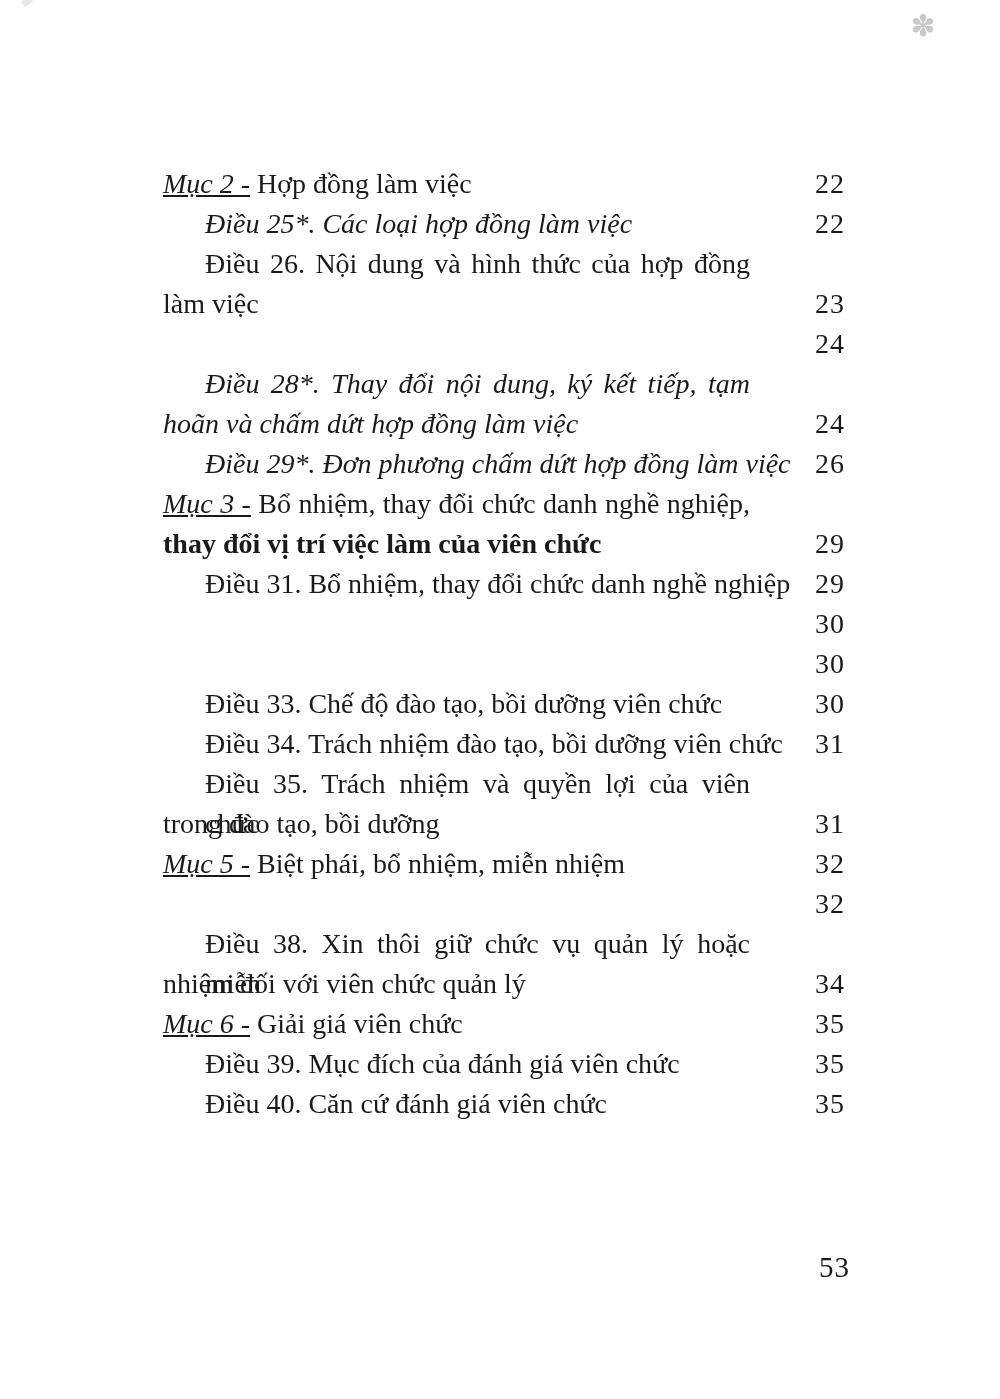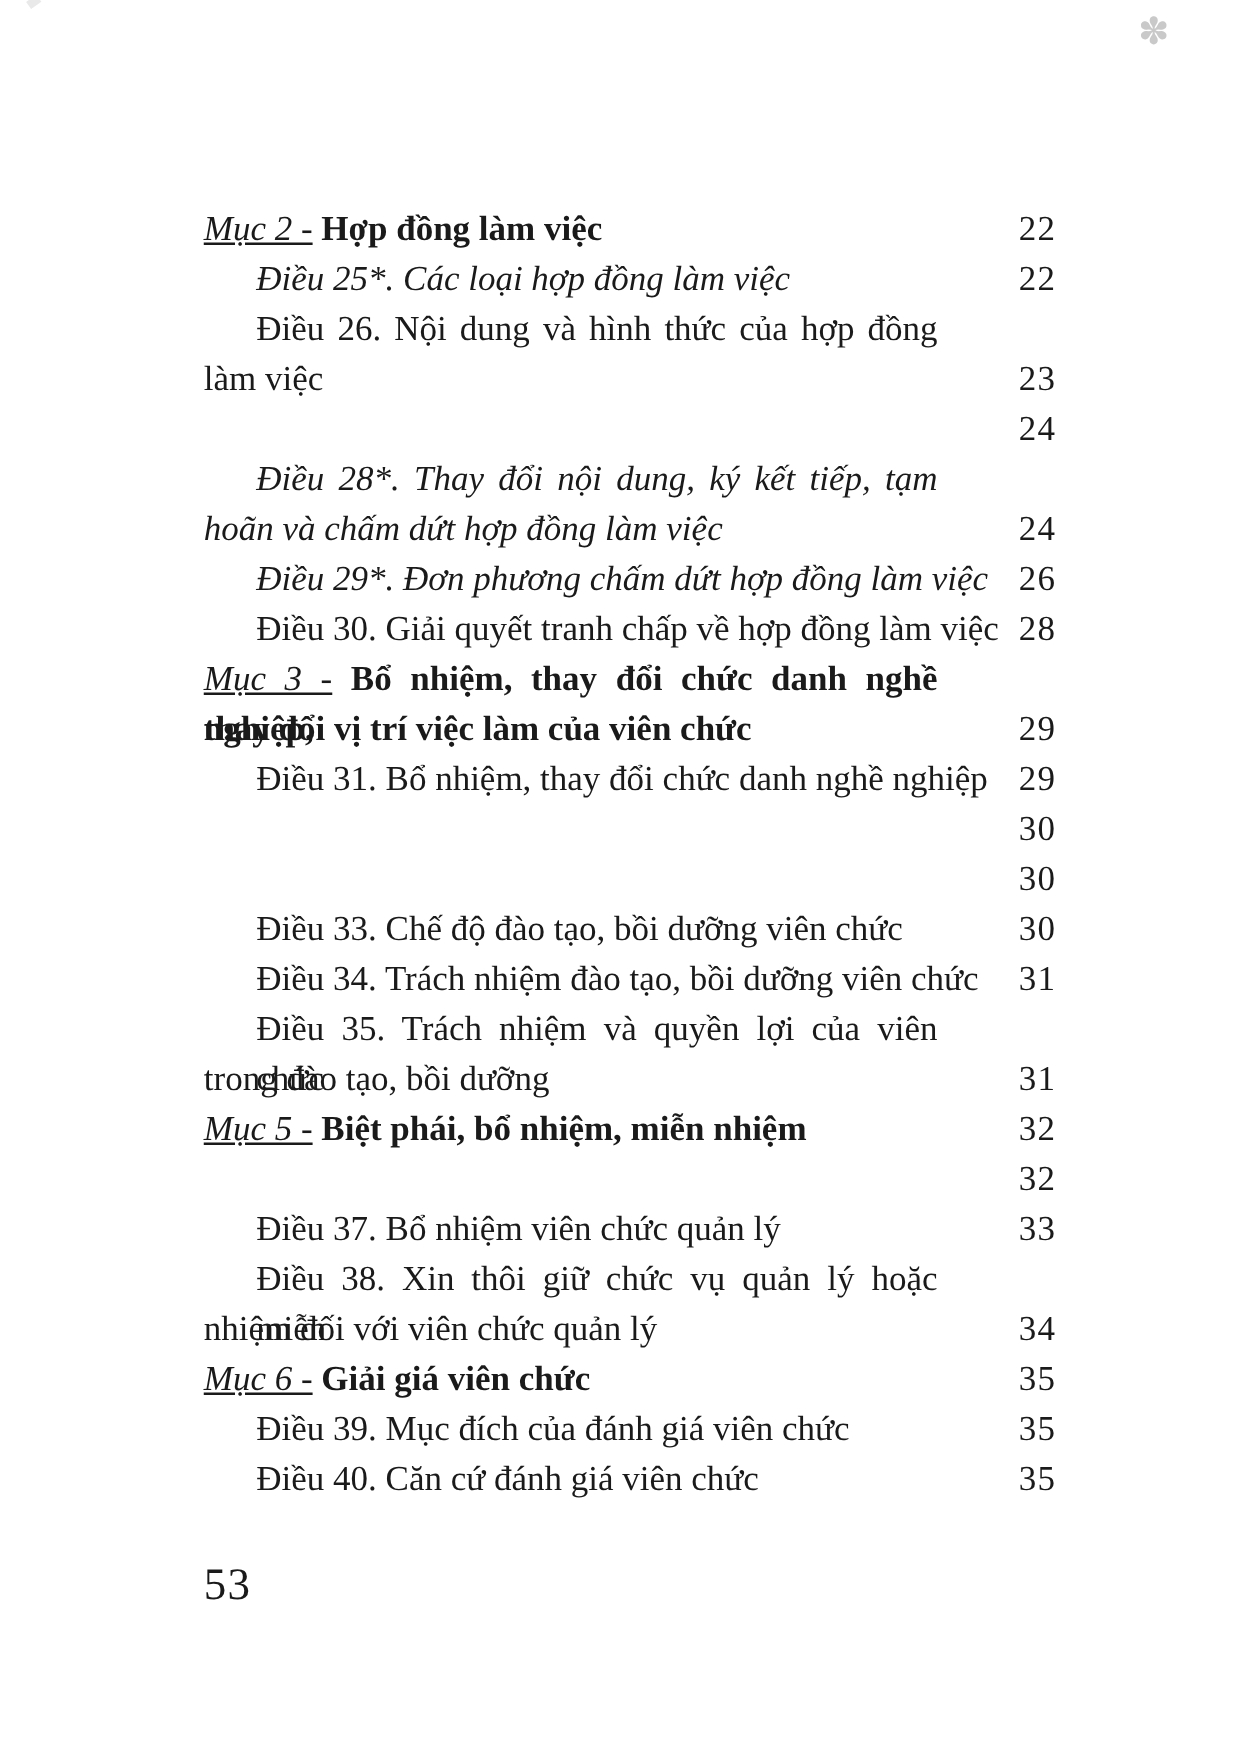--- a/index.html
+++ b/index.html
@@ -51,33 +51,34 @@
     right: 0;
     top: 0;
     font-style: normal;
     font-weight: normal;
     letter-spacing: 1px;
   }
   .indent { padding-left: 42px; }
   .it .txt { font-style: italic; }
   .bd .txt { font-weight: bold; }
   .sp-it { font-style: italic; text-decoration: underline; }
-  .sp-bd { font-weight: bold; margin-top: 36px; }
+  .sp-bd { font-weight: normal; margin-top: 36px; }
   .justify .txt {
     width: calc(100% - 95px);
     text-align: justify;
     text-align-last: justify;
     white-space: normal;
   }
   .pagenum {
     position: absolute;
     left: 163px;
     top: 1247px;
     width: 687px;
-    font-size: 36px;
+    text-align: right;
+    font-size: 29px;
     line-height: 40px;
     letter-spacing: 1px;
   }
 </style>
 </head>
 <body>
 
 <div class="page">
 
   <div class="corner-speck"></div>
@@ -114,24 +115,20 @@
     <div class="row it">
       <span class="txt">hoãn và chấm dứt hợp đồng làm việc</span>
       <span class="pg">24</span>
     </div>
 
     <div class="row indent it">
       <span class="txt">Điều 29*. Đơn phương chấm dứt hợp đồng làm việc</span>
       <span class="pg">26</span>
     </div>
 
-    <div class="row indent">
-      <span class="txt">Điều 30. Giải quyết tranh chấp về hợp đồng làm việc</span>
-      <span class="pg">28</span>
-    </div>
 
     <div class="row justify">
       <span class="txt"><span class="sp-it">Mục 3 -</span> <span class="sp-bd">Bổ nhiệm, thay đổi chức danh nghề nghiệp,</span></span>
     </div>
     <div class="row bd">
       <span class="txt">thay đổi vị trí việc làm của viên chức</span>
       <span class="pg">29</span>
     </div>
 
     <div class="row indent">
@@ -167,24 +164,20 @@
 
     <div class="row">
       <span class="txt"><span class="sp-it">Mục 5 -</span> <span class="sp-bd">Biệt phái, bổ nhiệm, miễn nhiệm</span></span>
       <span class="pg">32</span>
     </div>
 
     <div class="row indent">
       <span class="pg">32</span>
     </div>
 
-    <div class="row indent">
-      <span class="txt">Điều 37. Bổ nhiệm viên chức quản lý</span>
-      <span class="pg">33</span>
-    </div>
 
     <div class="row indent justify">
       <span class="txt">Điều 38. Xin thôi giữ chức vụ quản lý hoặc miễn</span>
     </div>
     <div class="row">
       <span class="txt">nhiệm đối với viên chức quản lý</span>
       <span class="pg">34</span>
     </div>
 
     <div class="row">

